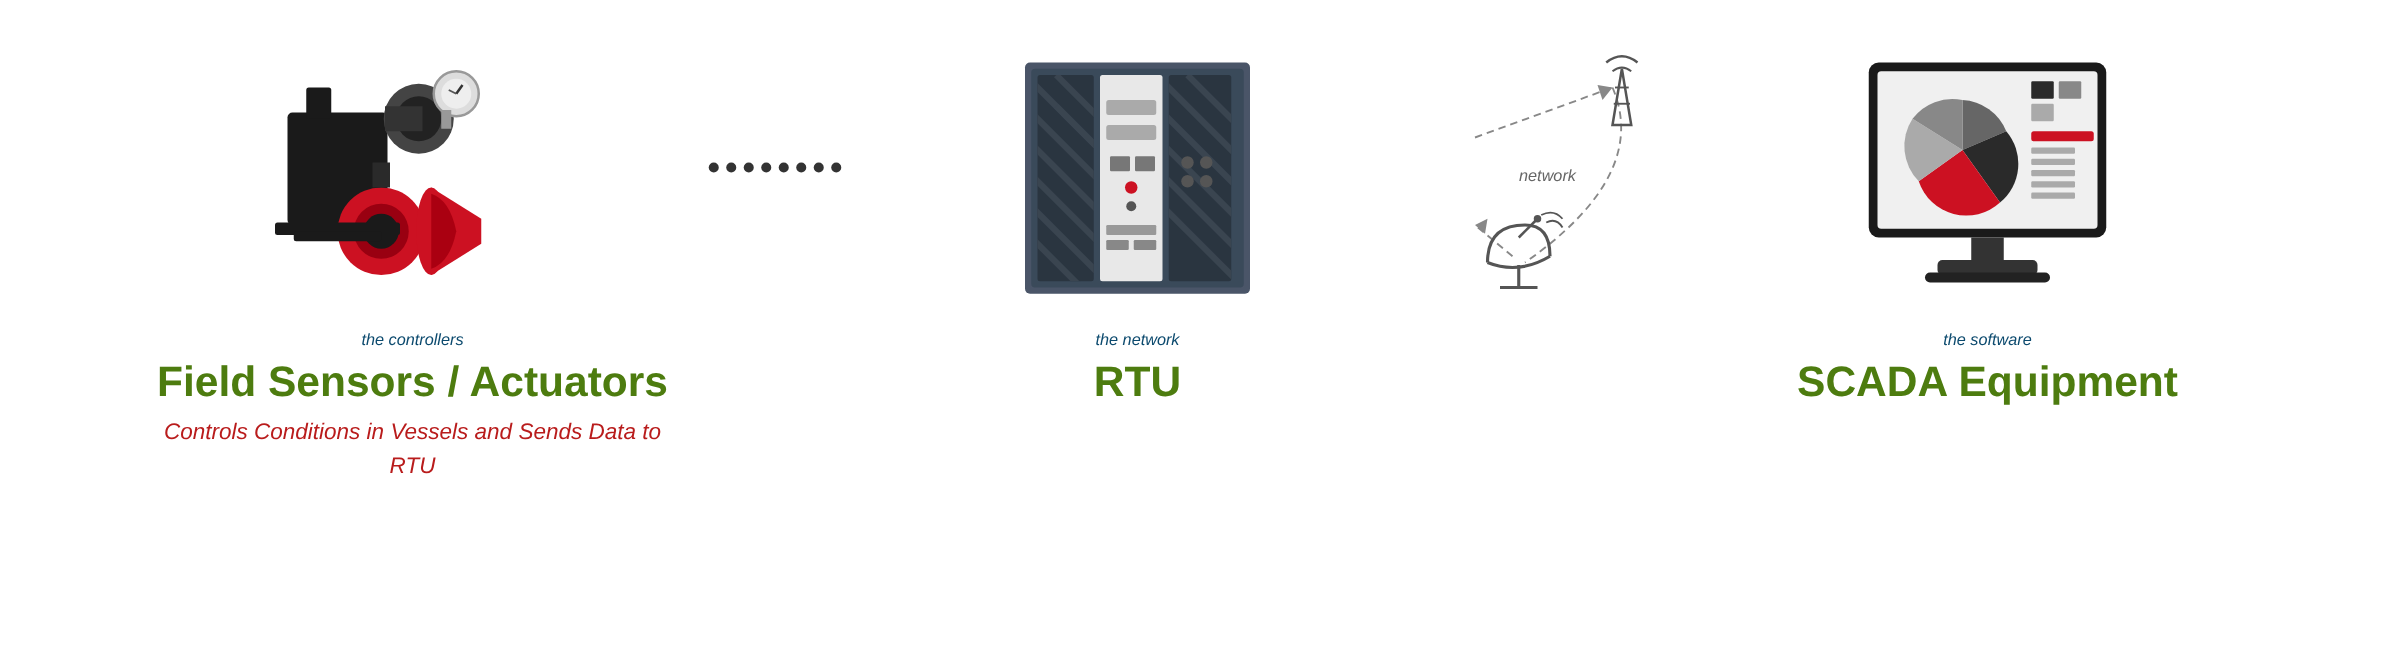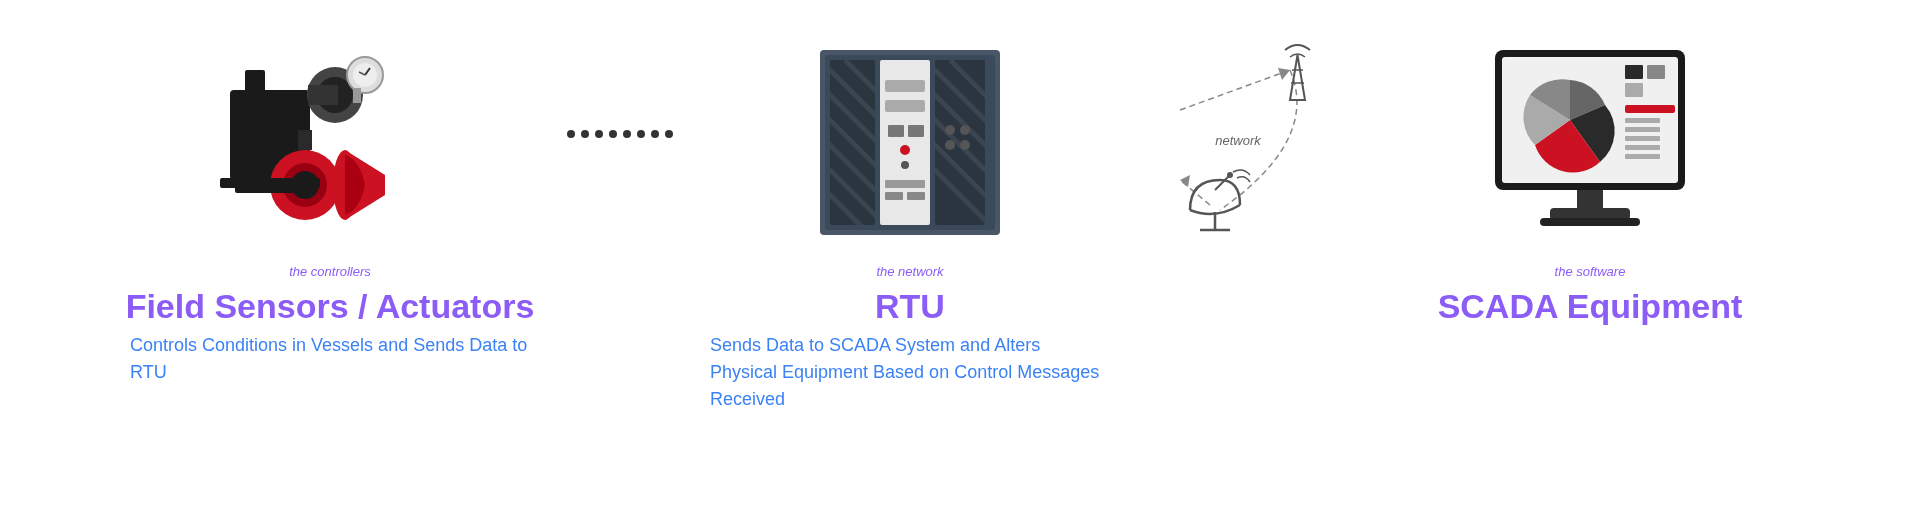--- a/index.html
+++ b/index.html
@@ -36,39 +36,40 @@
       width: 100%;
       height: 240px;
       display: flex;
       align-items: center;
       justify-content: center;
       position: relative;
     }
 
     .caption {
       font-size: 13px;
-      color: #8b5cf6;
+      color: #0c4a6e;
       font-style: italic;
       margin-top: 4px;
       margin-bottom: 8px;
       text-align: center;
     }
 
     .section-title {
       font-size: 34px;
       font-weight: 700;
-      color: #8b5cf6;
+      color: #4d7c0f;
       text-align: right;
       margin-bottom: 6px;
     }
 
     .section-desc {
       font-size: 18px;
-      color: #3b82f6;
-      text-align: left;
+      color: #b91c1c;
+      text-align: center;
+      font-style: italic;
       line-height: 1.5;
       max-width: 400px;
     }
 
     
     .dots-connector {
       display: flex;
       align-items: center;
       padding-top: 110px;
       padding-bottom: 110px;
@@ -230,21 +231,20 @@
         </g>
 
         <circle cx="150" cy="100" r="5" fill="#555"></circle>
         <circle cx="150" cy="115" r="5" fill="#555"></circle>
         <circle cx="165" cy="100" r="5" fill="#555"></circle>
         <circle cx="165" cy="115" r="5" fill="#555"></circle>
       </svg>
     </div>
     <div class="caption">the network</div>
     <div class="section-title">RTU</div>
-    <div class="section-desc">Sends Data to SCADA System and Alters Physical Equipment Based on Control Messages Received</div>
   </div>
 
   <div class="network-area">
     <svg width="180" height="220" viewBox="0 0 180 220">
 
       <line x1="20" y1="70" x2="130" y2="30" stroke="#888" stroke-width="1.5" stroke-dasharray="6,4"></line>
       <polygon points="130,30 118,28 122,40" fill="#888"></polygon>
 
       <line x1="50" y1="165" x2="20" y2="140" stroke="#888" stroke-width="1.5" stroke-dasharray="6,4"></line>
       <polygon points="20,140 30,135 28,147" fill="#888"></polygon>

